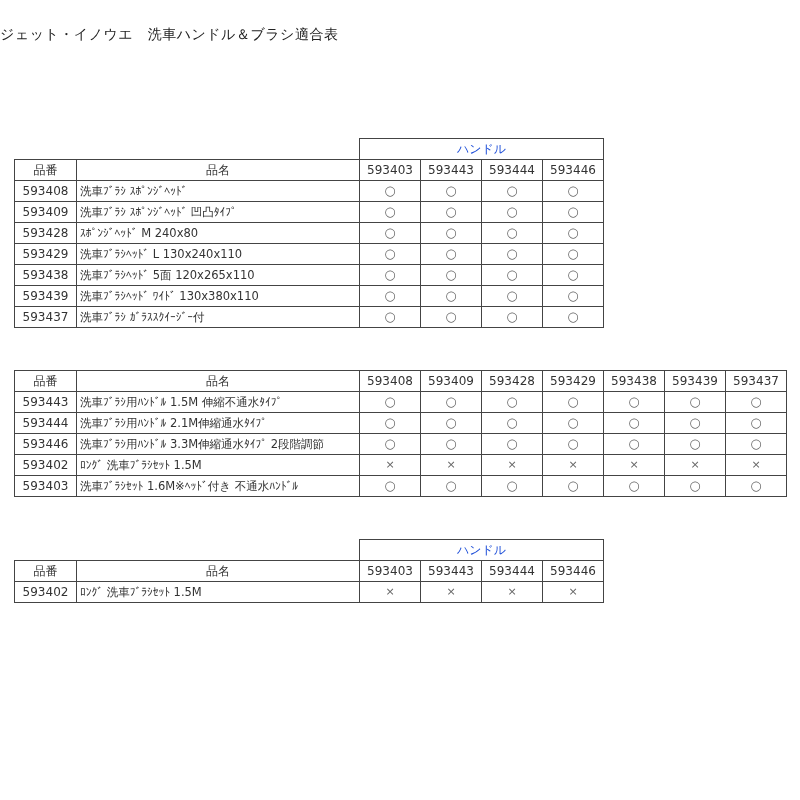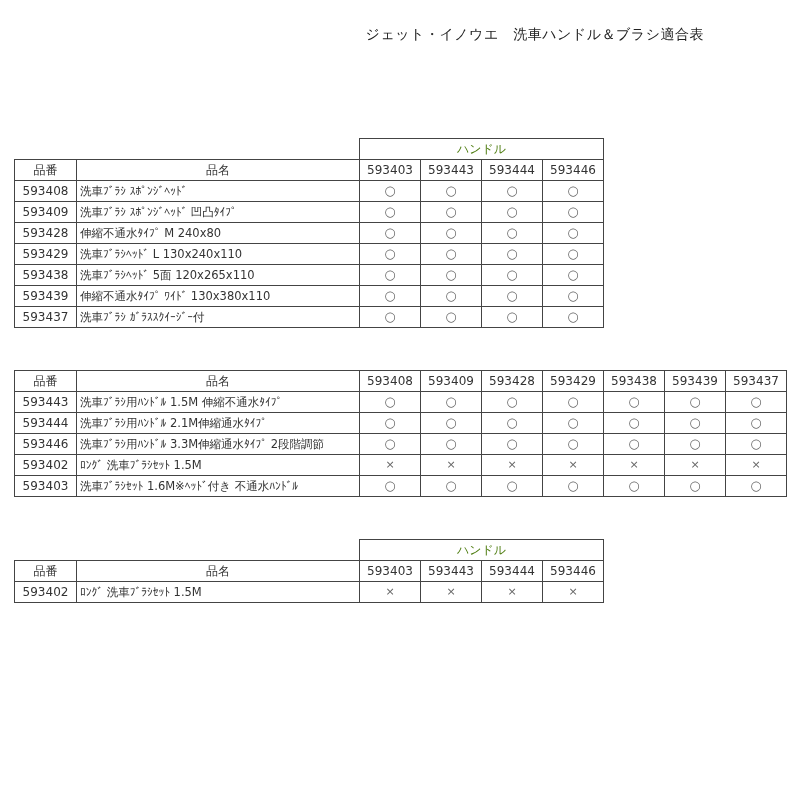--- a/index.html
+++ b/index.html
@@ -1,26 +1,26 @@
 <!DOCTYPE html>
 <html><head>
 <meta charset="utf-8">
 <style>
   html, body { margin:0; padding:0; background:#ffffff; }
   body { width:800px; height:800px; position:relative; overflow:hidden;
          font-family: "DejaVu Sans", "Liberation Sans", sans-serif; color:#333; }
-  .title { position:absolute; top:26px; left:0; width:704px; text-align:right;
+  .title { position:absolute; top:26px; left:0; width:704px; text-align:left;
            font-size:14px; color:#222; letter-spacing:0.5px; }
   table { position:absolute; border-collapse:collapse; table-layout:fixed; font-size:12px; }
   td { border:1px solid #444; height:20px; padding:0; text-align:center; white-space:nowrap;
        overflow:hidden; color:#333; line-height:20px; }
   td.blank { border:none; }
   td.blank-l { border-top:none; border-left:none; border-right:1px solid #444; }
   td.name { text-align:left; padding-left:3px; font-size:11.5px; }
-  td.group { font-size:12px; color:#4d7c0f; }
+  td.group { font-size:12px; color:#1d4ed8; }
   td.mark { font-size:13px; color:#666; }
   td.mark.x { font-size:11px; }
   #t1 { left:14px; top:138px; }
   #t2 { left:14px; top:370px; }
   #t3 { left:14px; top:539px; }
 </style>
 </head>
 <body>
 
 <div class="title">ジェット・イノウエ　洗車ハンドル＆ブラシ適合表</div>
@@ -59,21 +59,21 @@
   <tr>
         <td>593409</td>
         <td class="name">洗車ﾌﾞﾗｼ ｽﾎﾟﾝｼﾞﾍｯﾄﾞ 凹凸ﾀｲﾌﾟ</td>
         <td class="mark">○</td>
         <td class="mark">○</td>
         <td class="mark">○</td>
         <td class="mark">○</td>
       </tr>
   <tr>
         <td>593428</td>
-        <td class="name">伸縮不通水ﾀｲﾌﾟ M 240x80</td>
+        <td class="name">ｽﾎﾟﾝｼﾞﾍｯﾄﾞ M 240x80</td>
         <td class="mark">○</td>
         <td class="mark">○</td>
         <td class="mark">○</td>
         <td class="mark">○</td>
       </tr>
   <tr>
         <td>593429</td>
         <td class="name">洗車ﾌﾞﾗｼﾍｯﾄﾞ L 130x240x110</td>
         <td class="mark">○</td>
         <td class="mark">○</td>
@@ -83,21 +83,21 @@
   <tr>
         <td>593438</td>
         <td class="name">洗車ﾌﾞﾗｼﾍｯﾄﾞ 5面 120x265x110</td>
         <td class="mark">○</td>
         <td class="mark">○</td>
         <td class="mark">○</td>
         <td class="mark">○</td>
       </tr>
   <tr>
         <td>593439</td>
-        <td class="name">伸縮不通水ﾀｲﾌﾟ ﾜｲﾄﾞ 130x380x110</td>
+        <td class="name">洗車ﾌﾞﾗｼﾍｯﾄﾞ ﾜｲﾄﾞ 130x380x110</td>
         <td class="mark">○</td>
         <td class="mark">○</td>
         <td class="mark">○</td>
         <td class="mark">○</td>
       </tr>
   <tr>
         <td>593437</td>
         <td class="name">洗車ﾌﾞﾗｼ ｶﾞﾗｽｽｸｲｰｼﾞｰ付</td>
         <td class="mark">○</td>
         <td class="mark">○</td>

